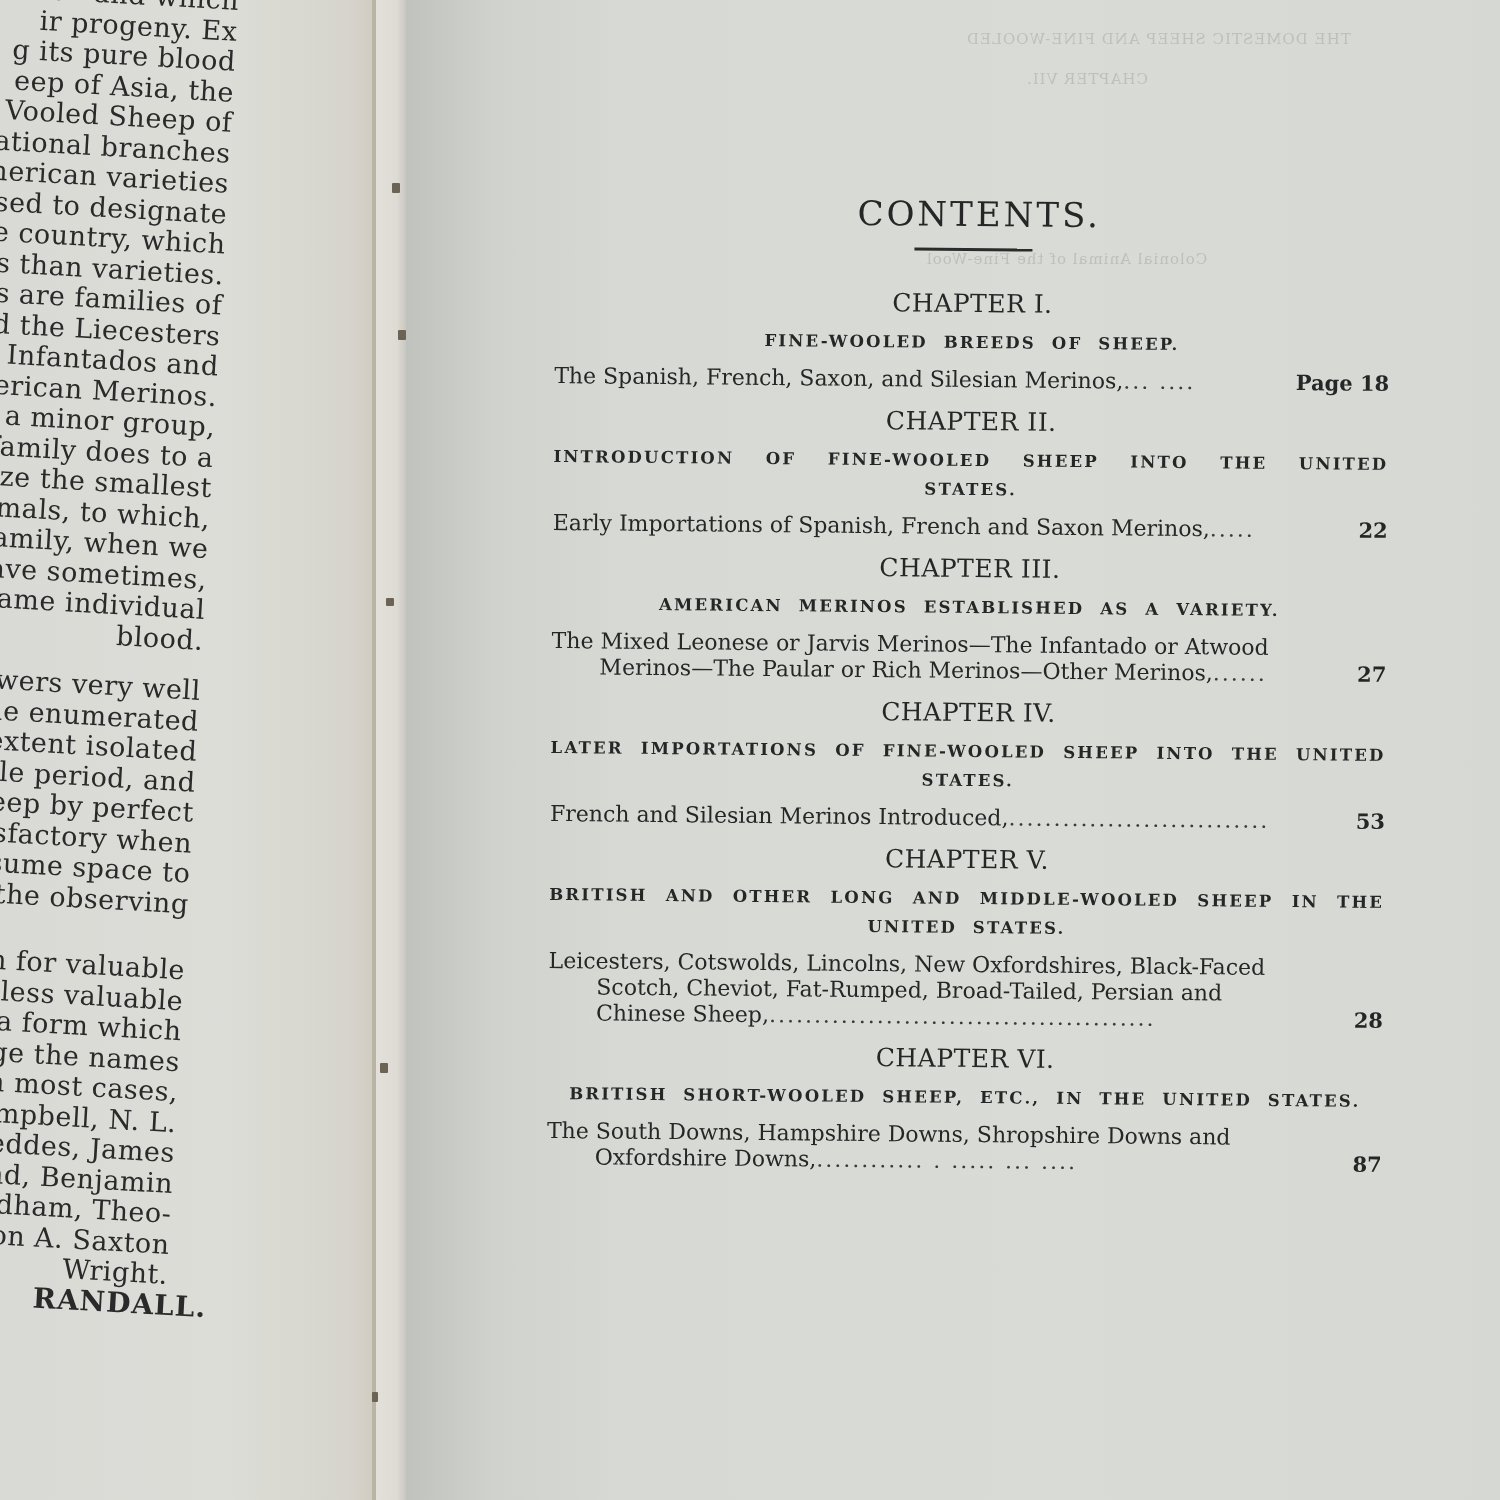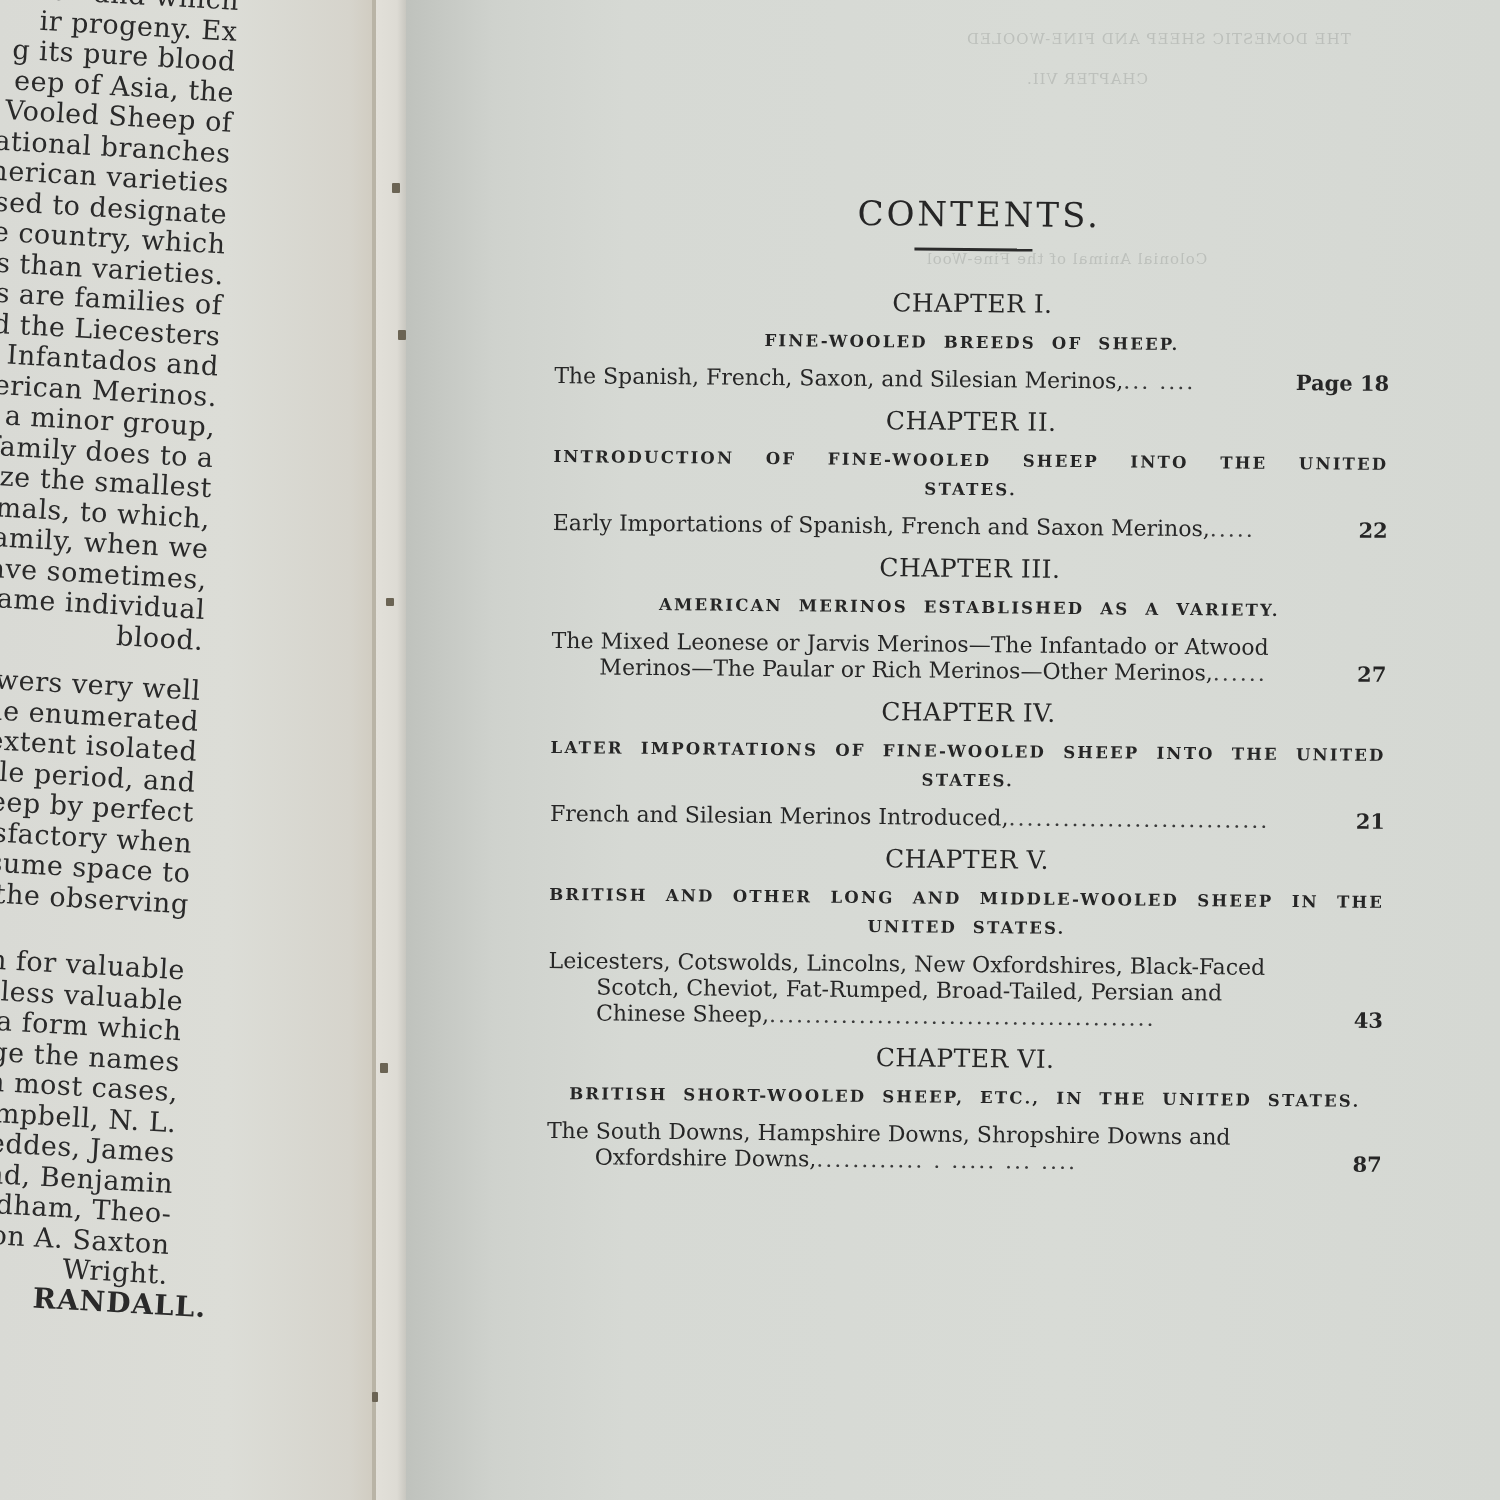--- a/index.html
+++ b/index.html
@@ -284,34 +284,34 @@
         </div>
       </div>
 
       <div class="chapter">
         <div class="chapter-heading">CHAPTER IV.</div>
         <div class="chapter-subtitle">LATER IMPORTATIONS OF FINE-WOOLED SHEEP INTO THE UNITED STATES.</div>
         <div class="entry">
           <div class="entry-text">
             <span class="first"><span>French and Silesian Merinos Introduced,</span><span class="leader">.............................</span></span>
           </div>
-          <div class="entry-page">21</div>
+          <div class="entry-page">53</div>
         </div>
       </div>
 
       <div class="chapter">
         <div class="chapter-heading">CHAPTER V.</div>
         <div class="chapter-subtitle">BRITISH AND OTHER LONG AND MIDDLE-WOOLED SHEEP IN THE UNITED STATES.</div>
         <div class="entry">
           <div class="entry-text">
             <span class="first">Leicesters, Cotswolds, Lincolns, New Oxfordshires, Black-Faced</span>
             <span class="cont">Scotch, Cheviot, Fat-Rumped, Broad-Tailed, Persian and</span>
             <span class="cont"><span>Chinese Sheep,</span><span class="leader">...........................................</span></span>
           </div>
-          <div class="entry-page">43</div>
+          <div class="entry-page">28</div>
         </div>
       </div>
 
       <div class="chapter">
         <div class="chapter-heading">CHAPTER VI.</div>
         <div class="chapter-subtitle centered">BRITISH SHORT-WOOLED SHEEP, ETC., IN THE UNITED STATES.</div>
         <div class="entry">
           <div class="entry-text">
             <span class="first">The South Downs, Hampshire Downs, Shropshire Downs and</span>
             <span class="cont"><span>Oxfordshire Downs,</span><span class="leader">............   .    .....   ... ....</span></span>

